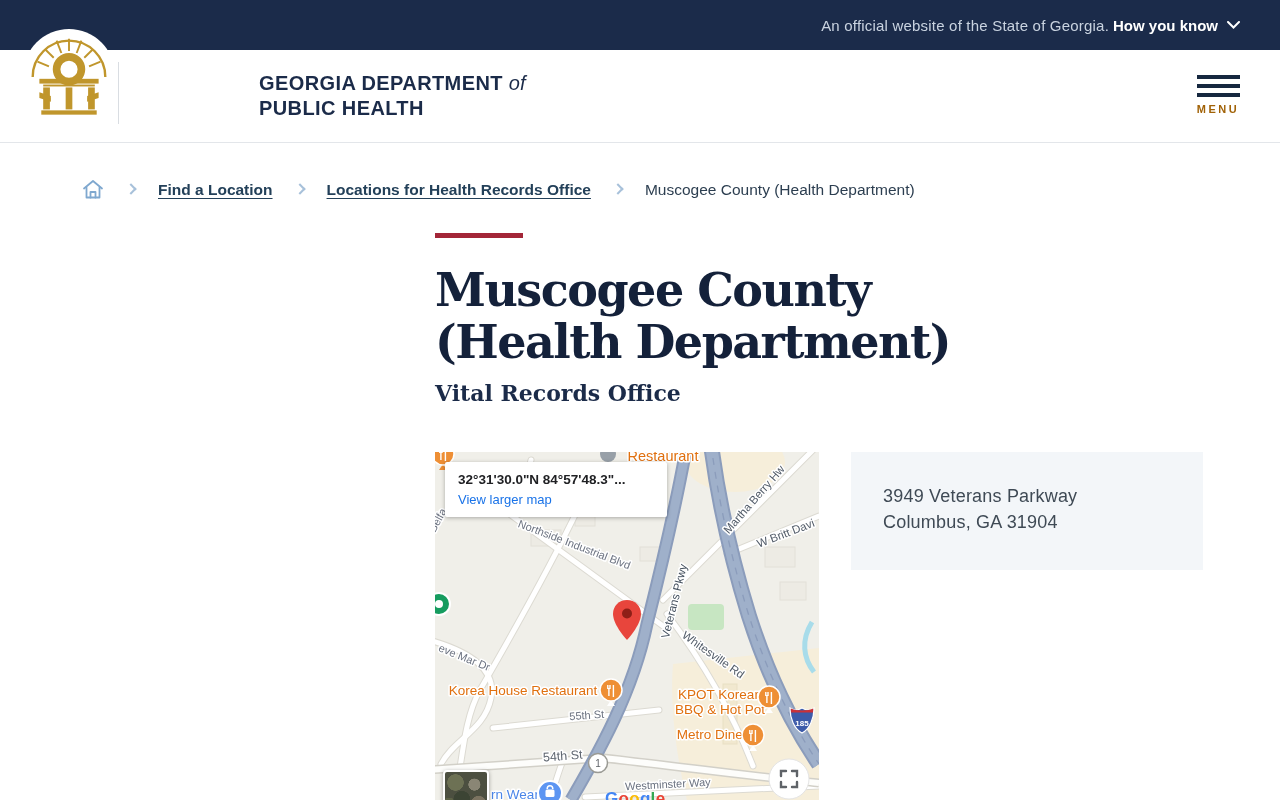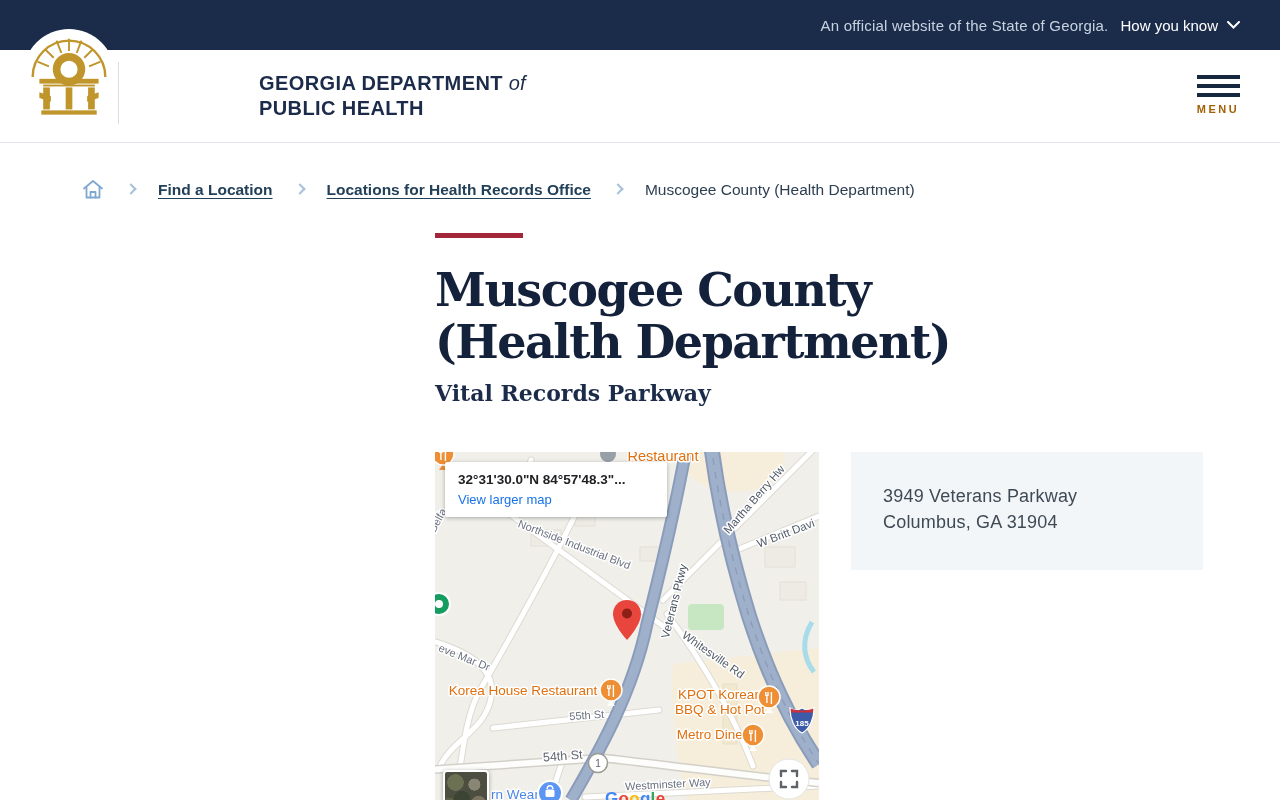--- a/index.html
+++ b/index.html
@@ -3,24 +3,24 @@
 <meta charset="utf-8">
 <style>
   * { margin:0; padding:0; box-sizing:border-box; }
   html,body { width:1280px; height:800px; overflow:hidden; background:#fff;
               font-family:"Liberation Sans", sans-serif; }
   .page { position:relative; width:1280px; height:800px; background:#fff; }
 
   
   .topbar { position:absolute; left:0; top:0; width:1280px; height:50px;
             background:#1b2b4a; display:flex; align-items:center;
-            justify-content:flex-end; padding-right:40px; gap:12px; z-index:2; }
+            justify-content:flex-end; padding-right:40px; gap:4px; z-index:2; }
   .topbar .official { color:#c9d3e0; font-size:15px; letter-spacing:.2px; }
   .howknow { display:flex; align-items:center; gap:9px; background:none; border:none;
-             color:#fff; font-size:15px; font-weight:400; cursor:pointer;
+             color:#fff; font-size:15px; font-weight:700; cursor:pointer;
              font-family:"Liberation Sans", sans-serif; }
 
   
   .header { position:absolute; left:0; top:50px; width:1280px; height:93px;
             background:#fff; border-bottom:1px solid #e3e6ea; }
   .seal { position:absolute; left:23px; top:29px; width:92px; height:92px;
           border-radius:50%; background:#fff; z-index:5;
           display:flex; align-items:center; justify-content:center; }
   .hdr-divider { position:absolute; left:118px; top:62px; height:62px; width:1px;
                  background:#d9dde2; }
@@ -163,21 +163,21 @@
     <span class="crumb-sep"></span>
     <a class="crumb-link">Find a Location</a>
     <span class="crumb-sep"></span>
     <a class="crumb-link">Locations for Health Records Office</a>
     <span class="crumb-sep"></span>
     <span class="crumb-current">Muscogee County (Health Department)</span>
   </nav>
 
   <div class="accent"></div>
   <h1 class="page-title">Muscogee County (Health Department)</h1>
-  <h2 class="page-subtitle">Vital Records Parkway</h2>
+  <h2 class="page-subtitle">Vital Records Office</h2>
 
   <div class="map">
     <svg class="mapsvg" width="384" height="348" viewBox="0 0 384 348">
 
       <rect width="384" height="348" fill="#f0efe9"></rect>
       <ellipse cx="300" cy="10" rx="50" ry="30" fill="#f6eeda"></ellipse>
       <path d="M238,212 L384,196 L384,348 L252,348 C240,300 235,250 238,212 Z" fill="#f6eeda"></path>
       <rect x="253" y="152" width="36" height="26" rx="4" fill="#c7e6c2"></rect>
       <path d="M377,170 C366,188 368,206 379,220" stroke="#a8dcea" stroke-width="5" fill="none"></path>
 

